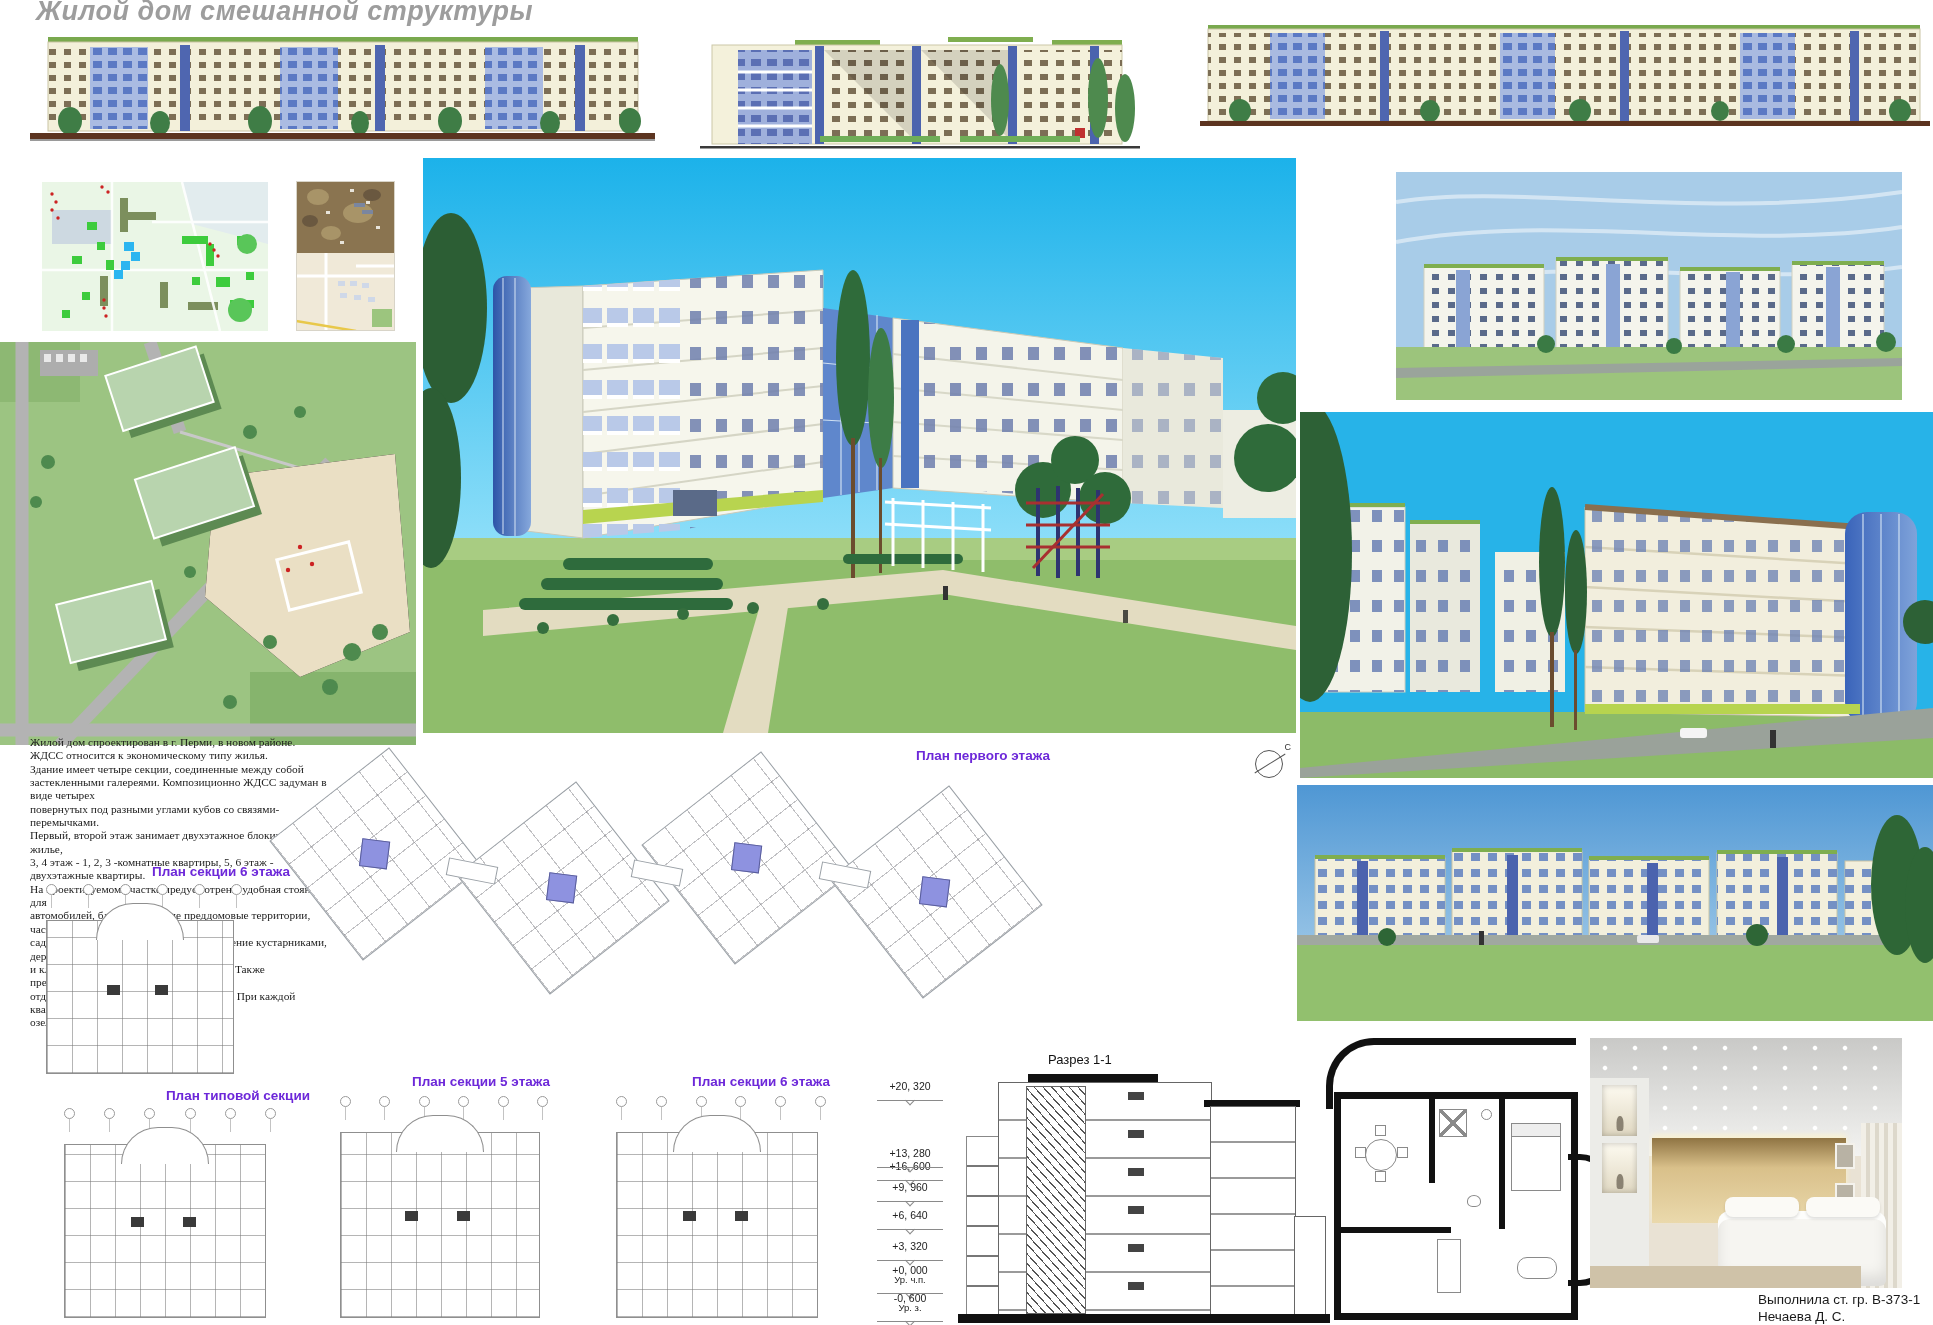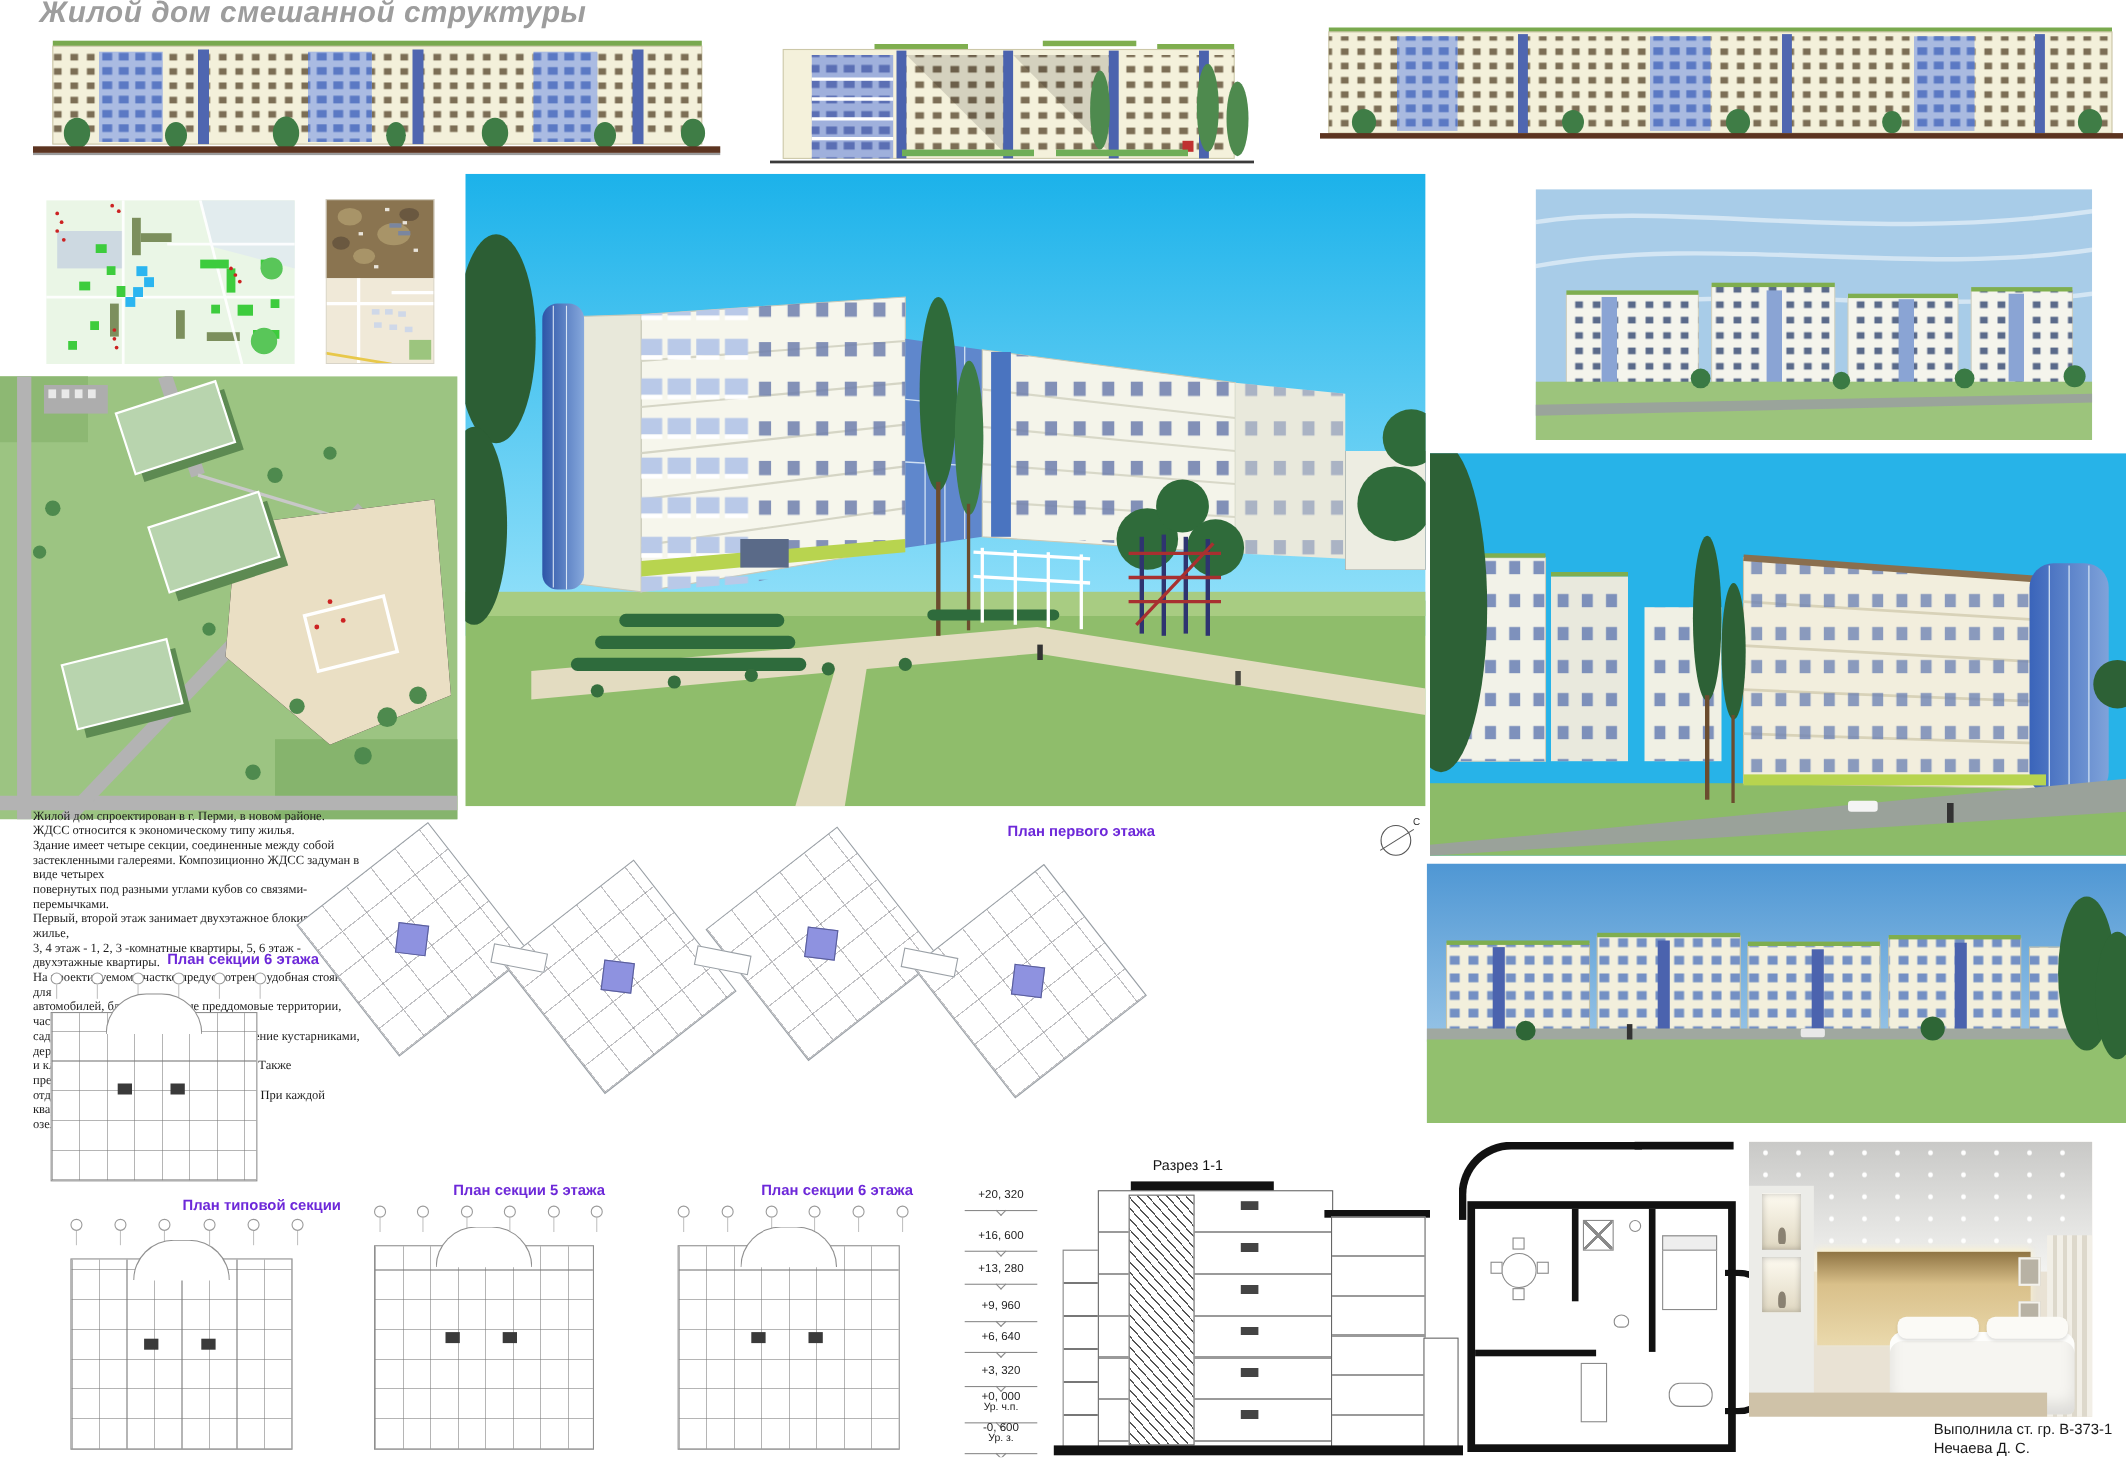--- a/index.html
+++ b/index.html
@@ -687,21 +687,21 @@
       <div class="core" style="left:66px;top:78px"></div>
       <div class="core" style="left:118px;top:78px"></div>
   </div>
 
   <div class="abs rlabel" style="left:1048px;top:1052px;width:150px">Разрез 1-1</div>
 
   <div class="abs mark" style="left:860px;top:1080px">
     <span class="val">+20, 320</span>
       <div class="tick"></div>
     </div>
-  <div class="abs mark" style="left:860px;top:1117px">
+  <div class="abs mark" style="left:860px;top:1160px">
     <span class="val">+16, 600</span>
       <div class="tick"></div>
     </div>
   <div class="abs mark" style="left:860px;top:1147px">
     <span class="val">+13, 280</span>
       <div class="tick"></div>
     </div>
   <div class="abs mark" style="left:860px;top:1181px">
     <span class="val">+9, 960</span>
       <div class="tick"></div>

